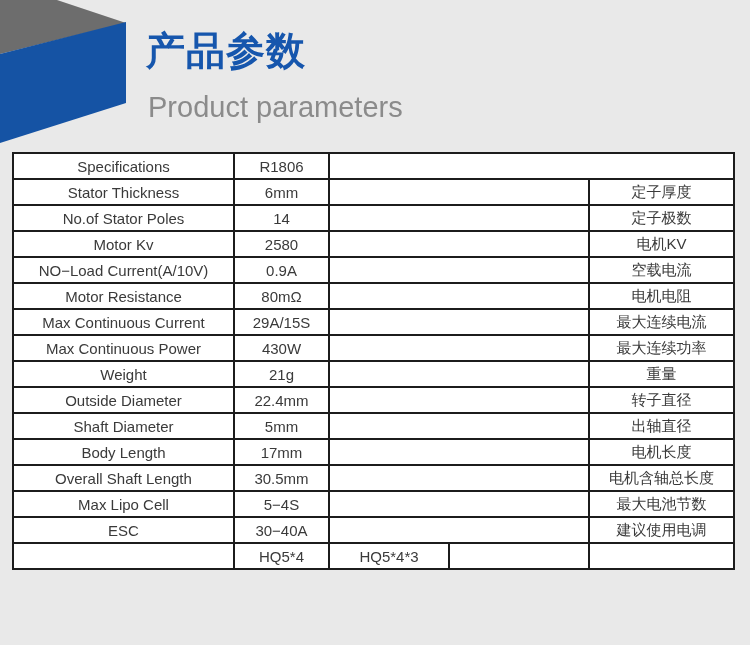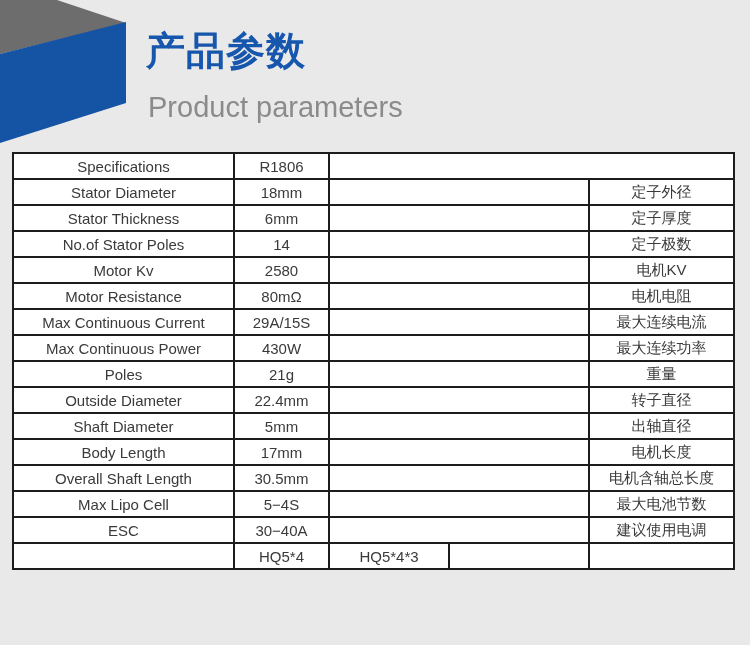--- a/index.html
+++ b/index.html
@@ -67,63 +67,63 @@
       <col class="col-e">
   </colgroup>
   <tbody>
       <tr>
     <td>Specifications</td>
     <td>R1806</td>
     <td colspan="3"></td>
   </tr>
 
   <tr>
-    <td>Stator Diameter</td>
-    <td>18mm</td>
-    <td colspan="2"></td>
-    <td>定子外径</td>
-  </tr>
-  <tr>
     <td>Stator Thickness</td>
     <td>6mm</td>
     <td colspan="2"></td>
     <td>定子厚度</td>
   </tr>
   <tr>
     <td>No.of Stator Poles</td>
     <td>14</td>
     <td colspan="2"></td>
     <td>定子极数</td>
   </tr>
   <tr>
     <td>Motor Kv</td>
     <td>2580</td>
     <td colspan="2"></td>
     <td>电机KV</td>
+  </tr>
+  <tr>
+    <td>NO−Load Current(A/10V)</td>
+    <td>0.9A</td>
+    <td colspan="2"></td>
+    <td>空载电流</td>
   </tr>
   <tr>
     <td>Motor Resistance</td>
     <td>80mΩ</td>
     <td colspan="2"></td>
     <td>电机电阻</td>
   </tr>
   <tr>
     <td>Max Continuous Current</td>
     <td>29A/15S</td>
     <td colspan="2"></td>
     <td>最大连续电流</td>
   </tr>
   <tr>
     <td>Max Continuous Power</td>
     <td>430W</td>
     <td colspan="2"></td>
     <td>最大连续功率</td>
   </tr>
   <tr>
-    <td>Poles</td>
+    <td>Weight</td>
     <td>21g</td>
     <td colspan="2"></td>
     <td>重量</td>
   </tr>
   <tr>
     <td>Outside Diameter</td>
     <td>22.4mm</td>
     <td colspan="2"></td>
     <td>转子直径</td>
   </tr>

